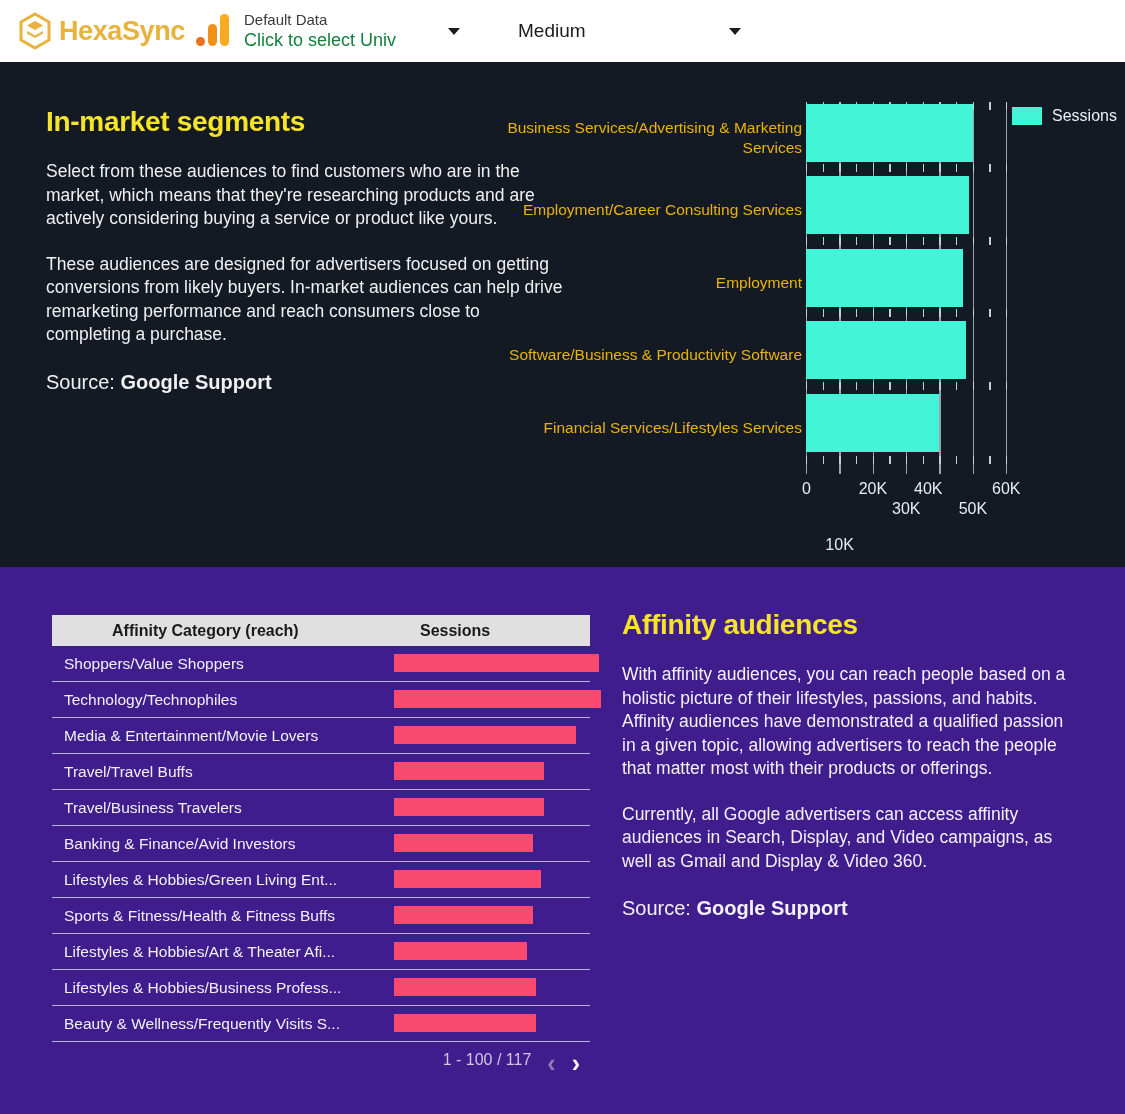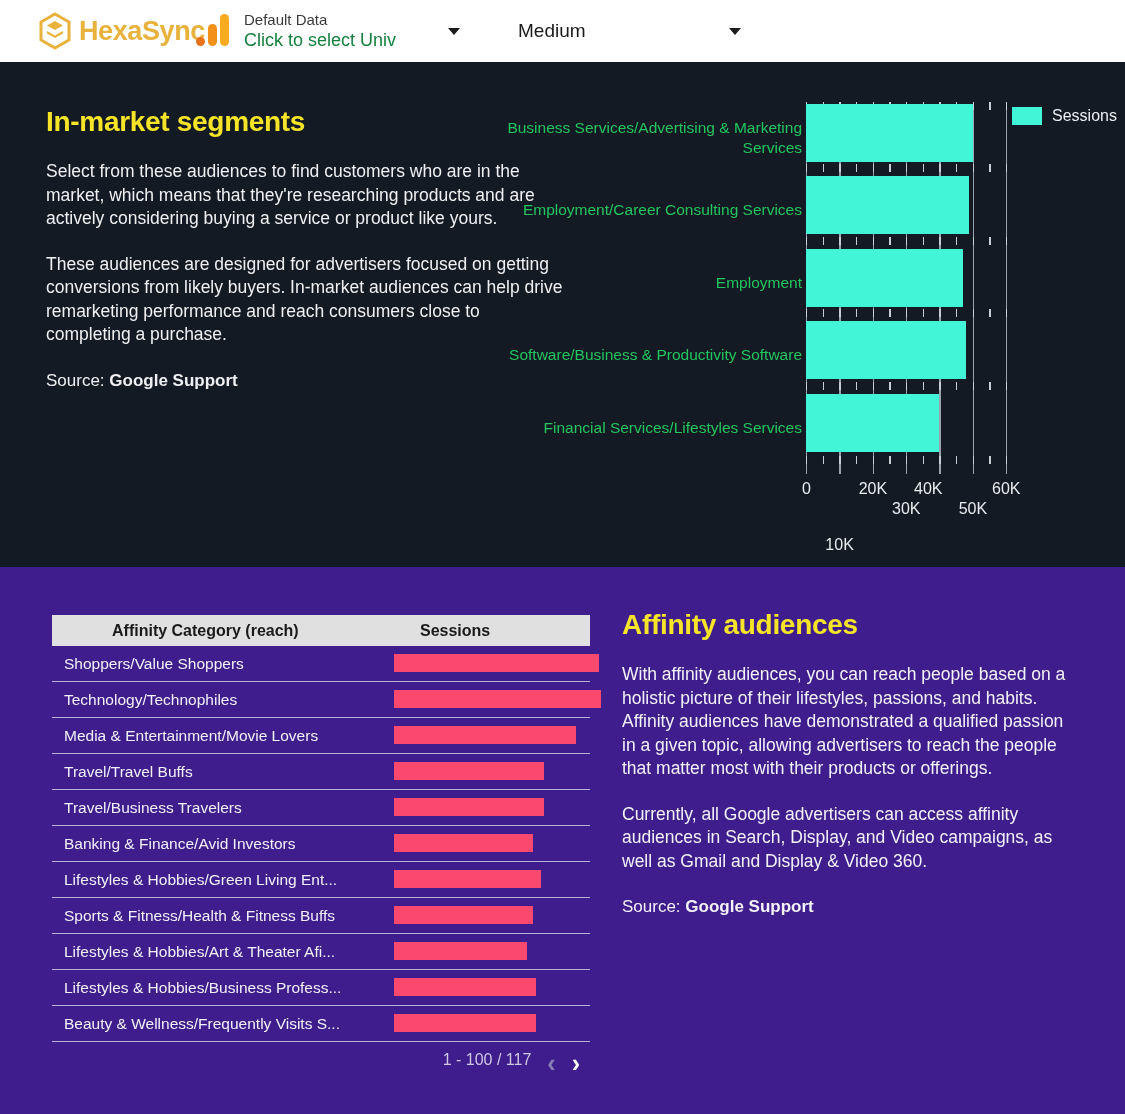--- a/index.html
+++ b/index.html
@@ -9,21 +9,21 @@
     background:#141a23;
     overflow:hidden;
   }
 
   
   #header {
     position:absolute; left:0; top:0; width:1125px; height:62px;
     background:#ffffff;
     display:flex; align-items:center;
   }
-  #logo-block { display:flex; align-items:center; gap:7px; padding-left:38px; width:196px; }
+  #logo-block { display:flex; align-items:center; gap:7px; padding-left:18px; width:196px; }
   #logo-mark { width:34px; height:38px; flex:0 0 auto; }
   #logo-text { font-size:27px; font-weight:bold; color:#e8b23c; letter-spacing:-0.4px; }
 
   #ga-block { display:flex; align-items:center; gap:14px; width:300px; }
   #ga-icon { width:34px; height:34px; position:relative; flex:0 0 auto; }
   #ga-icon .ga-dot { position:absolute; left:0; bottom:2px; width:9px; height:9px; border-radius:50%; background:#e8731a; }
   #ga-icon .ga-mid { position:absolute; left:12px; bottom:2px; width:9px; height:22px; border-radius:4.5px; background:#f2911a; }
   #ga-icon .ga-tall { position:absolute; left:24px; bottom:2px; width:9px; height:32px; border-radius:4.5px; background:#f8ab1f; }
   .ga-lines { display:flex; flex-direction:column; justify-content:center; overflow:hidden; white-space:nowrap; width:190px; }
   .ga-l1 { font-size:15px; color:#3a3a3a; line-height:19px; }
@@ -39,29 +39,29 @@
 
   
   #dark-section {
     position:absolute; left:0; top:62px; width:1125px; height:505px;
     background:#141a23;
   }
   #inmarket-text { position:absolute; left:46px; top:44px; width:520px; }
   .panel-title { font-size:28px; font-weight:bold; color:#f5e427; letter-spacing:-0.3px; }
   .panel-title.purple-sec { color:#f5e427; }
   .para { font-size:17.5px; line-height:23.5px; color:#f0f0f2; margin-top:22px; }
-  .src-line { font-size:17px; color:#f0f0f2; margin-top:24px; }
+  .src-line { font-size:20px; color:#f0f0f2; margin-top:24px; }
   .src-line b { font-weight:bold; }
 
   
   #bar-chart { position:absolute; left:500px; top:40px; width:600px; height:450px; }
   .bc-labels { position:absolute; left:0; top:0; width:306px; height:362px; }
   .bc-row-label {
     position:absolute; right:4px; width:300px; text-align:right;
-    font-size:15.5px; line-height:20px; color:#22c55e;
+    font-size:15.5px; line-height:20px; color:#eab308;
     display:flex; align-items:center; justify-content:flex-end; height:72px;
   }
   .bc-plot { position:absolute; left:306px; top:0; width:200px; height:372px; }
   .bc-grid { position:absolute; left:0; top:0; width:100%; height:100%; }
   .bc-grid .gl { position:absolute; top:0; bottom:0; width:1.4px; background:#9aa3ad; }
   .bc-grid .tick { position:absolute; width:1.4px; height:8px; background:#c9ced4; }
   .bc-bar { position:absolute; height:58px; background:#42f5d7; }
   .bc-axis-nums { position:absolute; left:290px; top:378px; width:260px; height:44px; }
   .bc-axis-nums span { position:absolute; font-size:16px; color:#e8ebef; }
   #legend { position:absolute; left:512px; top:5px; display:flex; align-items:center; gap:10px; }

